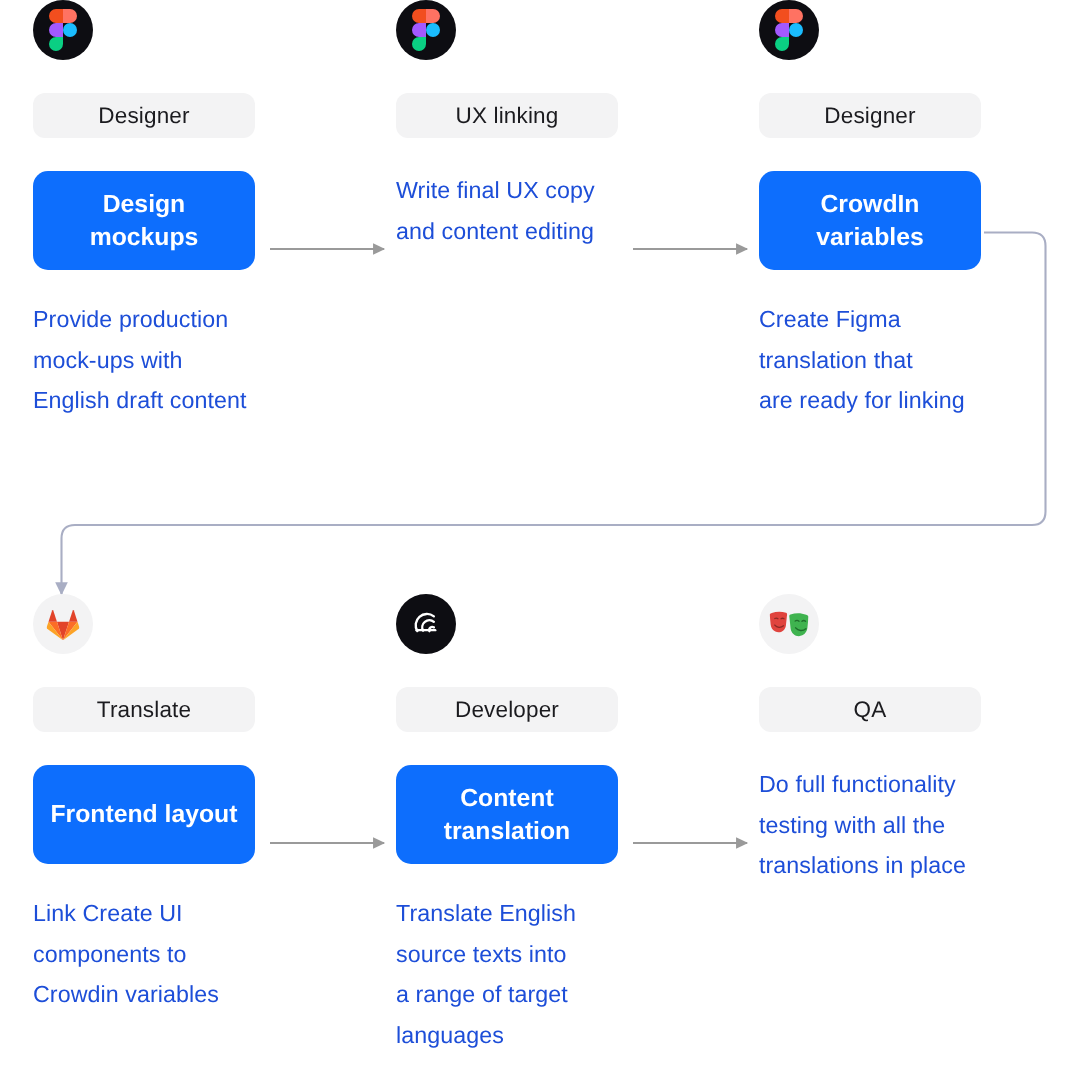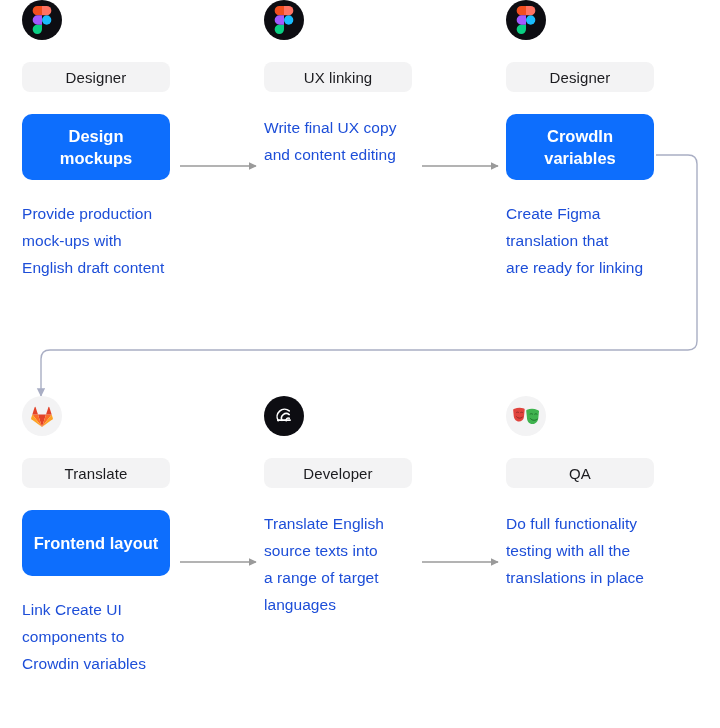--- a/index.html
+++ b/index.html
@@ -235,20 +235,24 @@
         <svg width="24" height="24" viewBox="0 0 32 32" xmlns="http://www.w3.org/2000/svg">
           <g fill="none" stroke="#ffffff" stroke-width="2.1" stroke-linecap="round">
             <path d="M23 9.2A10 10 0 0 0 8.3 22.3"></path>
             <path d="M23 14.1a6.3 6.3 0 0 0-9.6 7.8"></path>
             <path d="M23 19a2.8 2.8 0 0 0-4 3.4"></path>
           </g>
           <path d="M7.6 21.5h16.6" stroke="#ffffff" stroke-width="2.1" stroke-linecap="round"></path>
         </svg>
       </div>
       <div class="role-pill">Developer</div>
+      <div class="stage-box">
+        <span class="stage-label">Content
+translation</span>
+      </div>
       <div class="stage-desc">Translate English
 source texts into
 a range of target
 languages</div>
     </div>
 
     <div class="flow-col col-3">
       <div class="avatar light">
         <svg width="26" height="22" viewBox="0 0 34 28" xmlns="http://www.w3.org/2000/svg">
           <path d="M2 4.5c4-1.6 8.4-1.7 12.4-.2.7.3 1 .9.9 1.6l-1 9.3c-.5 4.6-5.2 7.4-9.2 5.4C2.6 19.4 1.3 17 1 14.4L.2 6.2C.1 5.4.7 5 2 4.5z" fill="#e0443e"></path>

